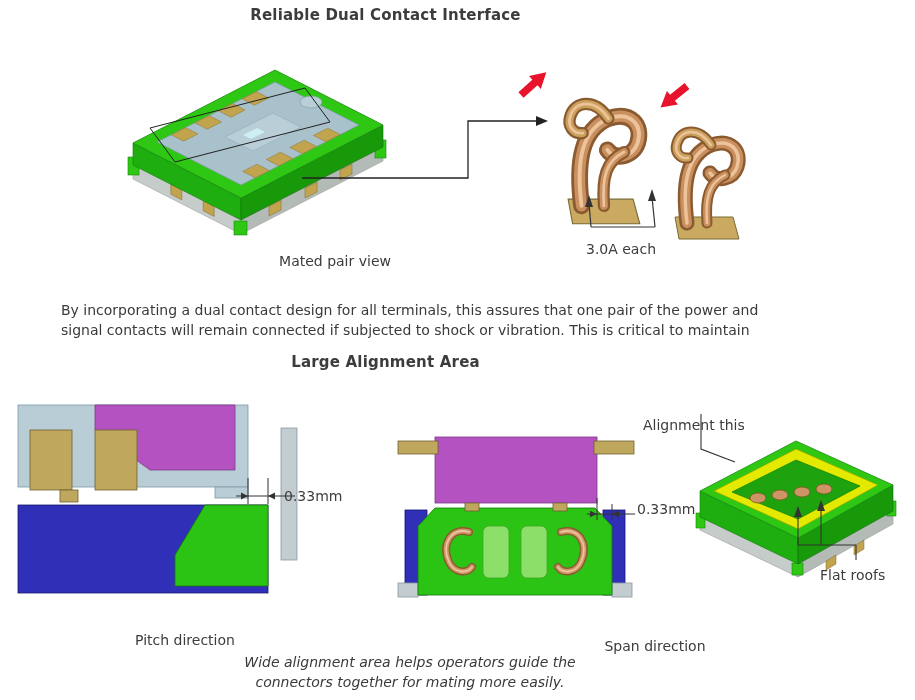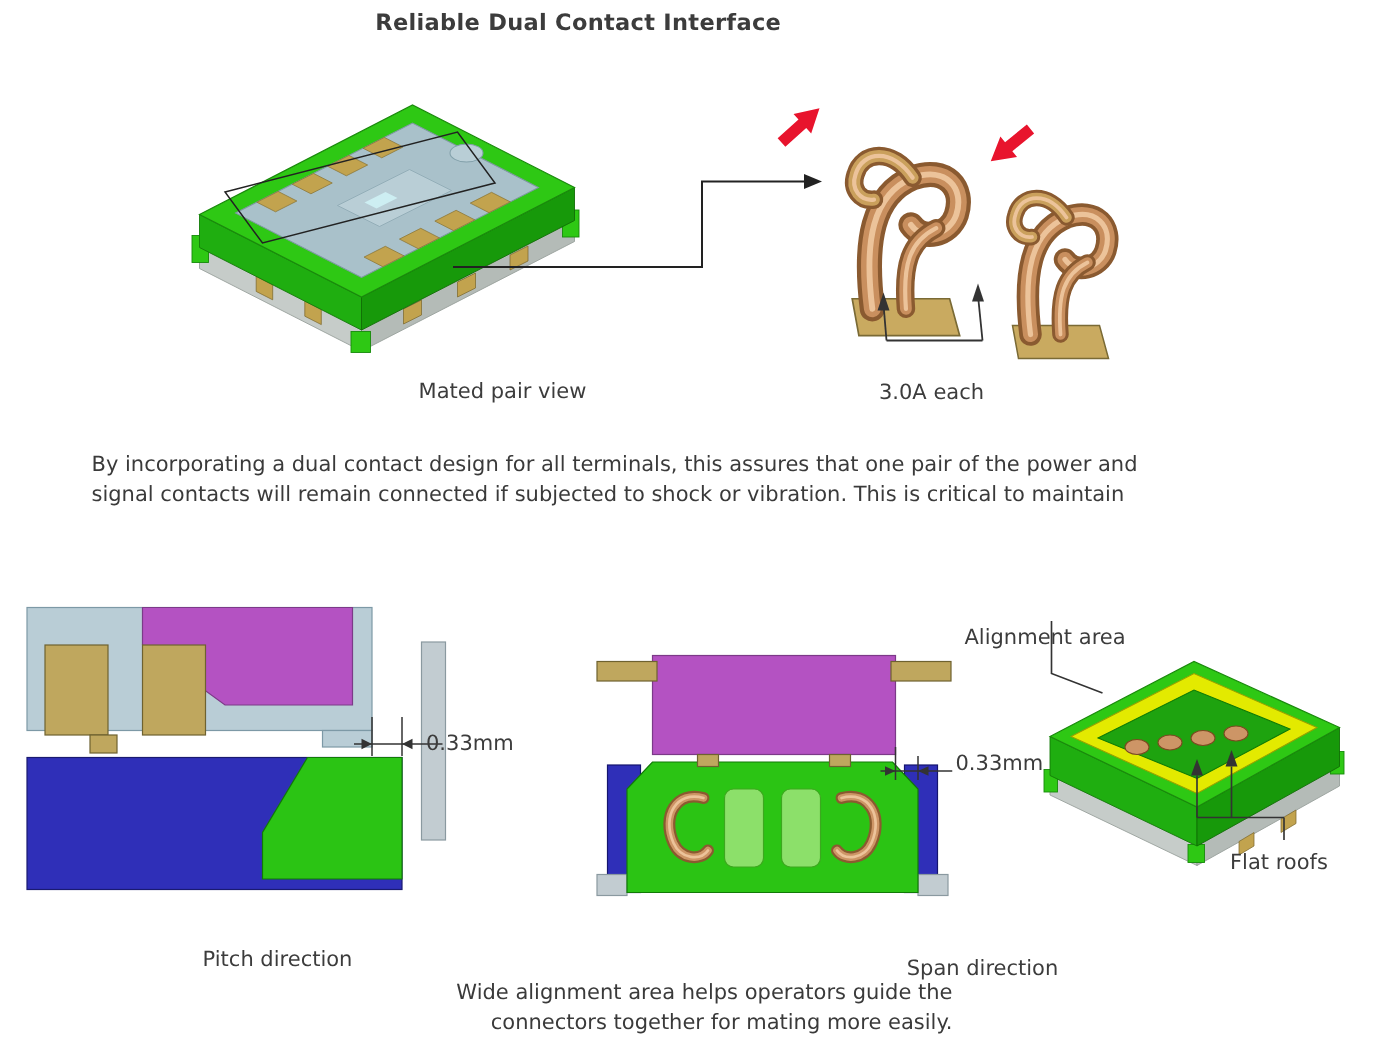--- a/index.html
+++ b/index.html
@@ -6,21 +6,21 @@
   html,body { background:#fff; }
   body { font-family:"DejaVu Sans", sans-serif; color:#3c3c3c; }
   .canvas { position:relative; width:915px; height:700px; background:#ffffff; overflow:hidden; }
   .abs { position:absolute; }
   svg.abs { display:block; }
   .title { left:0; width:771px; text-align:center; font-size:15px; font-weight:bold; color:#3c3c3c; letter-spacing:.2px; }
   .lbl { font-size:14px; color:#3c3c3c; white-space:nowrap;margin-top:20px; }
   .lbl.center { text-align:center; }
   .para div { font-size:14px; color:#3a3a3a; line-height:19.5px; white-space:nowrap; }
   .callout div { font-size:14px; color:#3c3c3c; line-height:19px; white-space:nowrap; }
-  .note div { font-size:14px; color:#3a3a3a; line-height:20px; white-space:nowrap; text-align:right; }
+  .note div { font-size:14px; color:#3a3a3a; line-height:20px; white-space:nowrap; text-align:center;font-style:italic; }
 </style>
 </head>
 <body>
 
 <div class="canvas">
 
   <div class="abs title" style="top:6px;">Reliable Dual Contact Interface</div>
 
   <svg class="abs" style="left:115px; top:45px;" width="280" height="195" viewBox="0 0 280 195">
 
@@ -100,27 +100,28 @@
       <line x1="76" y1="172" x2="140" y2="172"></line>
       <line x1="76" y1="172" x2="74" y2="148"></line>
       <line x1="140" y1="172" x2="137" y2="142"></line>
       <polygon points="70,152 78,152 74,140" fill="#333" stroke="none"></polygon>
       <polygon points="133,146 141,146 137,134" fill="#333" stroke="none"></polygon>
     </g>
   </svg>
 
 
   <div class="abs lbl center" style="left:245px; top:233px; width:180px;">Mated pair view</div>
-  <div class="abs lbl center" style="left:551px; top:234px; width:140px;">3.0A each</div>
+  <div class="abs lbl center" style="left:551px; top:221px; width:140px;">3.0A each</div>
 
   <div class="abs para" style="left:61px; top:261px;margin-top:40px;">
     <div>By incorporating a dual contact design for all terminals, this assures that one pair of the power and</div>
     <div>signal contacts will remain connected if subjected to shock or vibration. This is critical to maintain</div>
   </div>
 
+  <div class="abs title" style="top:353px;">Large Alignment Area</div>
 
   <svg class="abs" style="left:10px; top:398px;" width="290" height="205" viewBox="0 0 290 205">
     <rect x="271" y="30" width="16" height="132" fill="#c2ccd1" stroke="#8a99a0" stroke-width="0.8"></rect>
     <rect x="8" y="7" width="230" height="82" fill="#b9cdd6" stroke="#7d99a6" stroke-width="0.8"></rect>
     <rect x="205" y="89" width="33" height="11" fill="#b9cdd6" stroke="#7d99a6" stroke-width="0.8"></rect>
     <polygon points="85,7 225,7 225,72 140,72 85,32" fill="#b452c2" stroke="#7c3a88" stroke-width="0.8"></polygon>
     <rect x="20" y="32" width="42" height="60" fill="#bfa75e" stroke="#6e6230" stroke-width="0.8"></rect>
     <rect x="85" y="32" width="42" height="60" fill="#bfa75e" stroke="#6e6230" stroke-width="0.8"></rect>
     <rect x="50" y="92" width="18" height="12" fill="#bfa75e" stroke="#6e6230" stroke-width="0.8"></rect>
     <rect x="8" y="107" width="250" height="88" fill="#2f2fb8" stroke="#1a1a70" stroke-width="0.8"></rect>
@@ -190,21 +191,21 @@
     <polyline points="13,1 13,36 47,49" fill="none" stroke="#333" stroke-width="1.1"></polyline>
     <g stroke="#333" stroke-width="1.1">
       <line x1="110" y1="132" x2="168" y2="132"></line>
       <line x1="168" y1="132" x2="168" y2="147"></line>
       <line x1="110" y1="132" x2="110" y2="104"></line>
       <line x1="133" y1="132" x2="133" y2="98"></line>
       <polygon points="106,104 114,104 110,93" fill="#333" stroke="none"></polygon>
       <polygon points="129,98 137,98 133,87" fill="#333" stroke="none"></polygon>
     </g>
   </svg>
-  <div class="abs lbl" style="left:643px; top:397px;">Alignment area</div>
+  <div class="abs lbl" style="left:643px; top:397px;">Alignment this</div>
   <div class="abs lbl" style="left:820px; top:547px;">Flat roofs</div>
 
   <div class="abs note" style="left:185px; top:652px; width:450px;">
     <div>Wide alignment area helps operators guide the</div>
     <div>connectors together for mating more easily.</div>
   </div>
 
 </div>
 
 </body></html>

